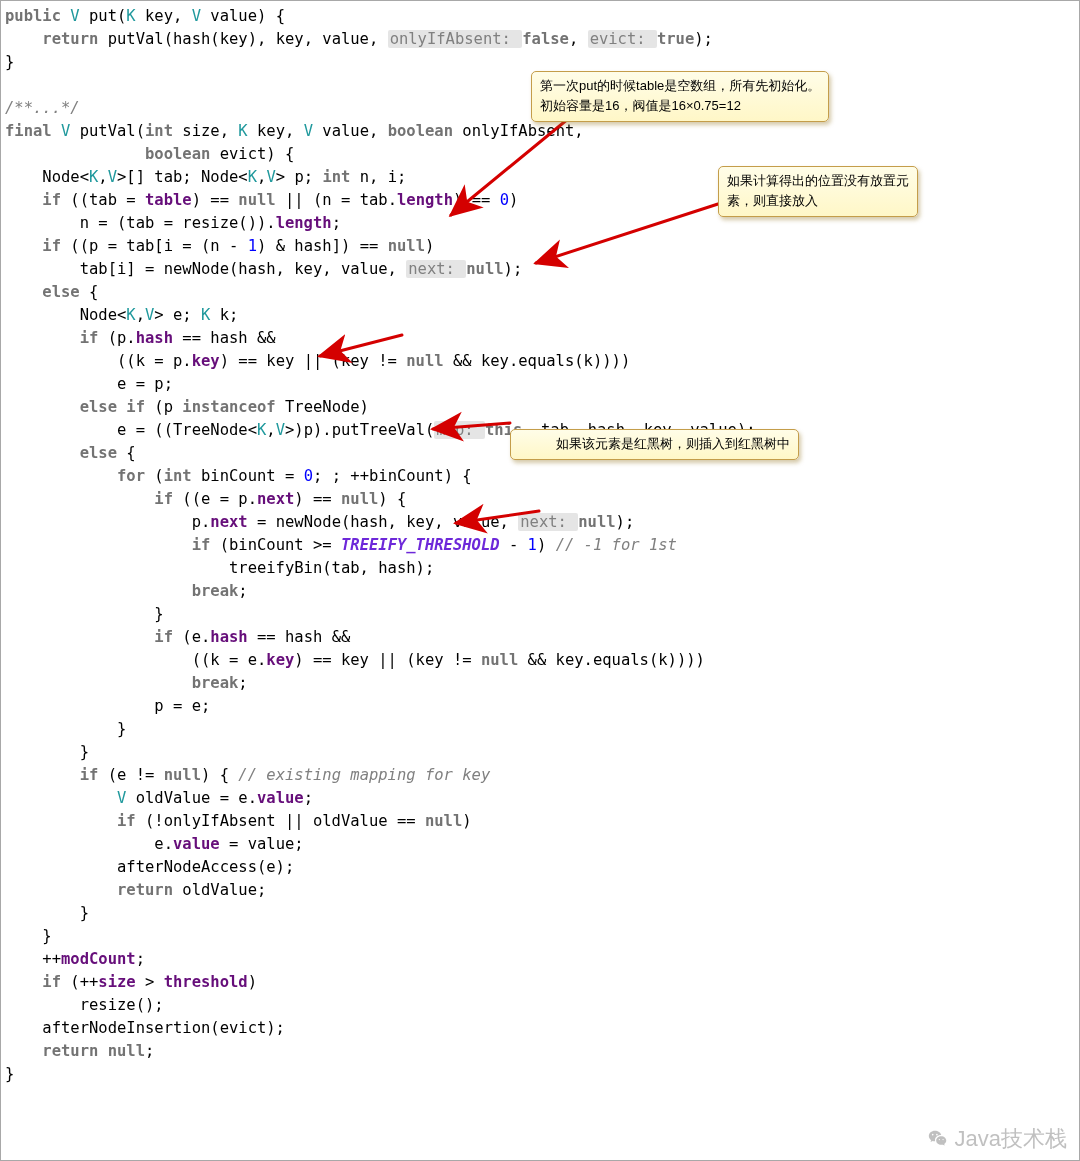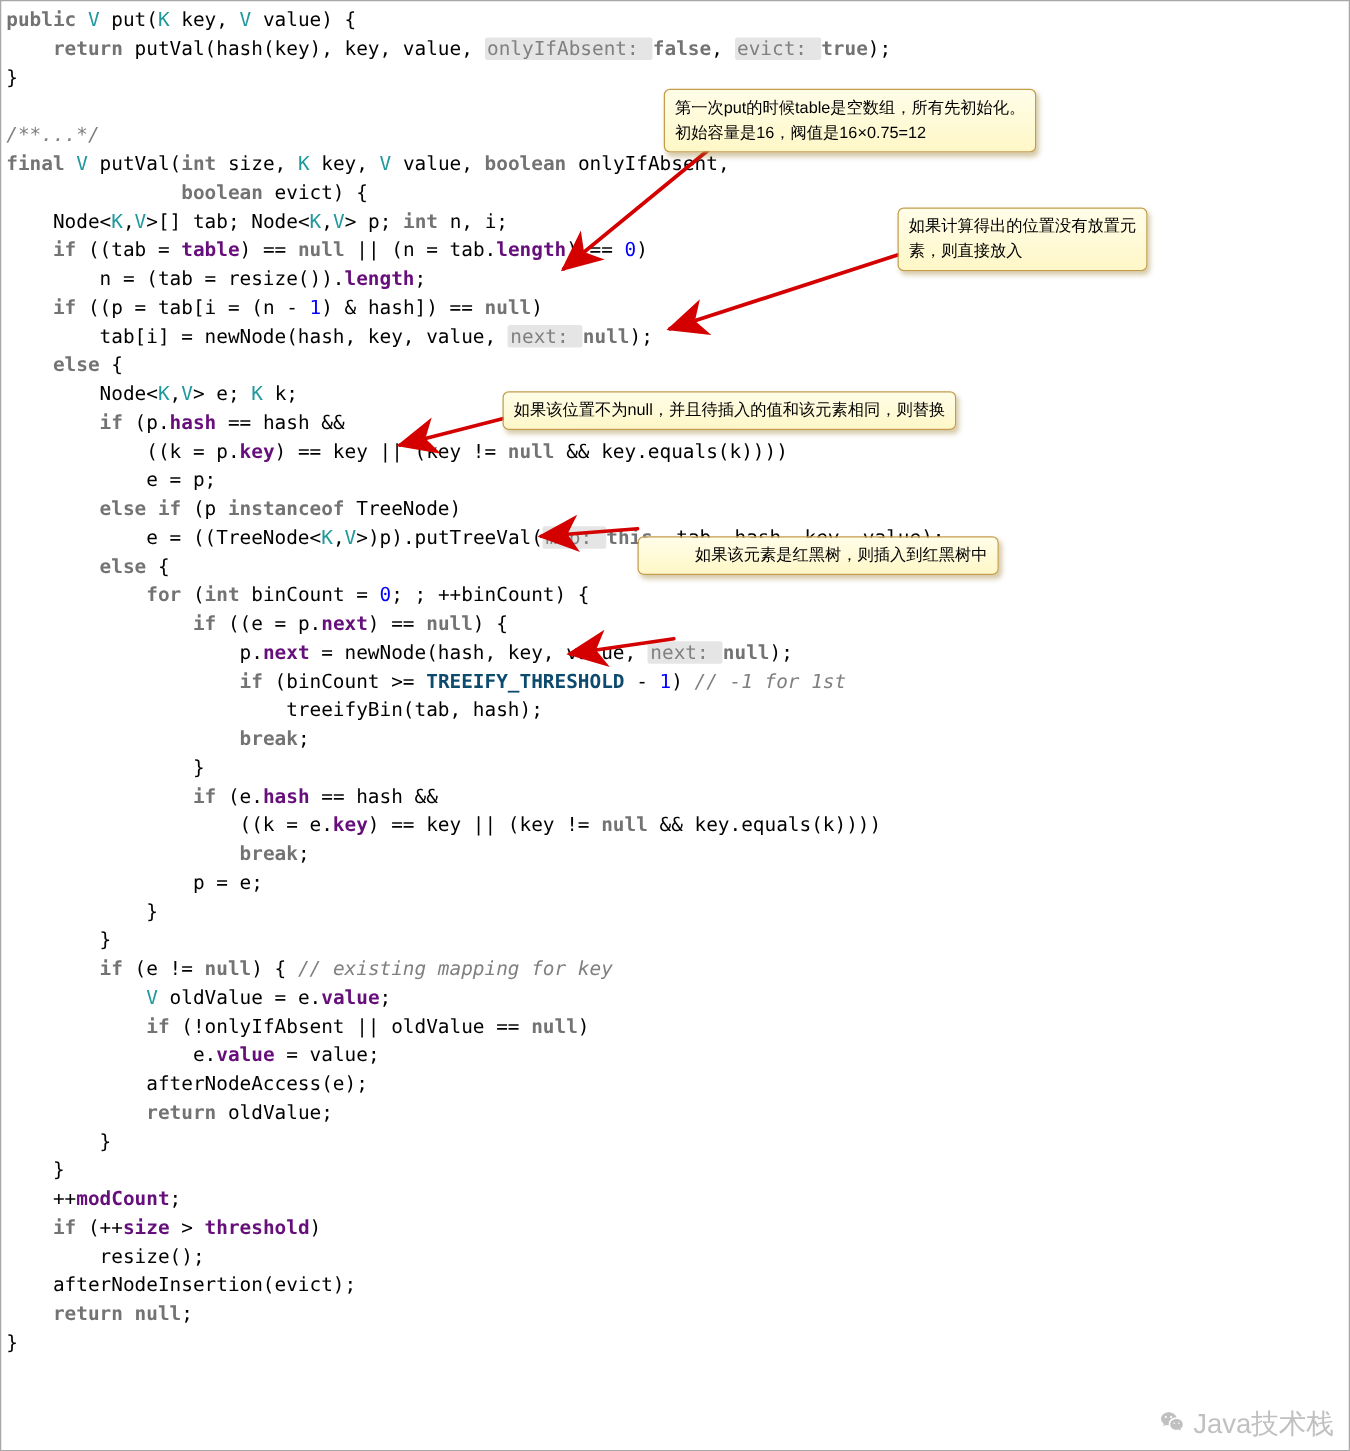--- a/index.html
+++ b/index.html
@@ -19,21 +19,21 @@
     background:#fff;
   }
   pre{
     margin:0;
     padding:4px 0 0 4px;
     white-space:pre;
   }
   .kw{color:#737373;font-weight:700;}
   .type{color:#20999d;}
   .field{color:#660e7a;font-weight:700;}
-  .const{color:#0c4a6e;font-weight:700;margin-top:12px;}
+  .const{color:#6d28d9;font-weight:700;font-style:italic;margin-top:12px;}
   .num{color:#0000ff;}
   .comment{color:#808080;font-style:italic;}
   .hint{color:#808080;background:#e5e5e5;padding:0 2px;border-radius:2px;}
   
   .callout{
     position:absolute;
     background:#fffbe2;
     background:linear-gradient(#fffde8,#fff7c7);
     border:1px solid #c49d4a;
     border-radius:5px;
@@ -47,21 +47,21 @@
   }
   .arrows{position:absolute;top:0;left:0;z-index:5;}
   #watermark{
     position:absolute;
     right:12px;
     bottom:10px;
     font-family:"Microsoft YaHei","PingFang SC",sans-serif;
     font-size:22px;
     color:rgba(140,140,140,0.55);
     display:flex;
-    align-items:flex-start;
+    align-items:flex-end;
     gap:6px;
     z-index:20;
   }
 </style>
 </head>
 <body>
 
 <div class="page">
 
   <pre id="code"><span class="kw">public </span><span class="type">V </span><span>put(</span><span class="type">K </span><span>key, </span><span class="type">V </span><span>value) {</span>
@@ -116,23 +116,20 @@
   <div class="callout" style="left:530px;top:70px;">
     <span>第一次put的时候table是空数组，所有先初始化。</span><br>
     <span>初始容量是16，阀值是16×0.75=12</span>
   </div>
 
   <div class="callout" style="left:717px;top:165px;">
     <span>如果计算得出的位置没有放置元</span><br>
     <span>素，则直接放入</span>
   </div>
 
-  <div class="callout" style="left:401px;top:312px;">
-    <span>如果该位置不为null，并且待插入的值和该元素相同，则替换</span>
-  </div>
 
   <div class="callout" style="left:509px;top:428px;padding-left:45px;">
     <span>如果该元素是红黑树，则插入到红黑树中</span>
   </div>
 
 
   <svg class="arrows" width="1080" height="1161">
     <defs>
       <marker id="ah" markerWidth="12" markerHeight="12" refX="10" refY="5" orient="auto">
         <path d="M0,0 L11,5 L0,10 L3,5 Z" fill="#d40000"></path>

